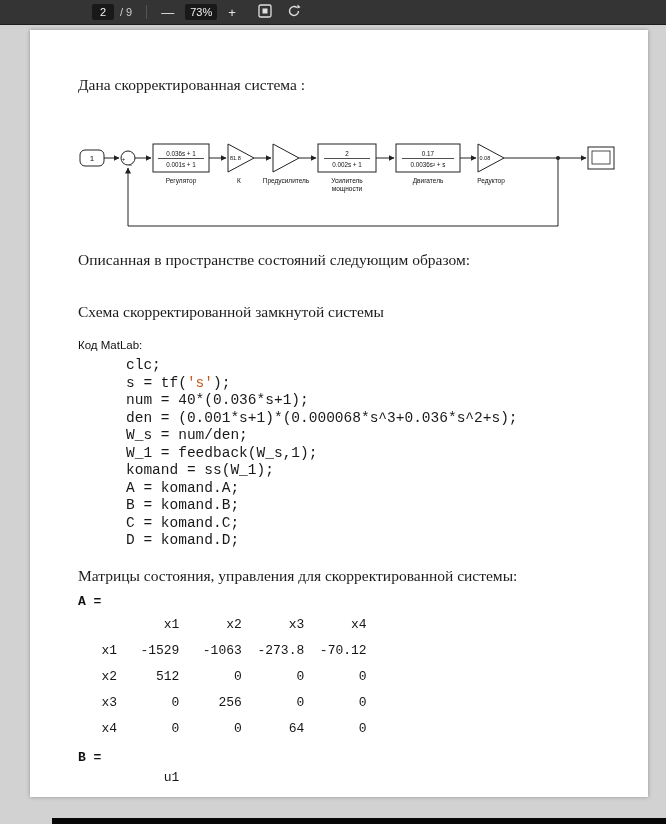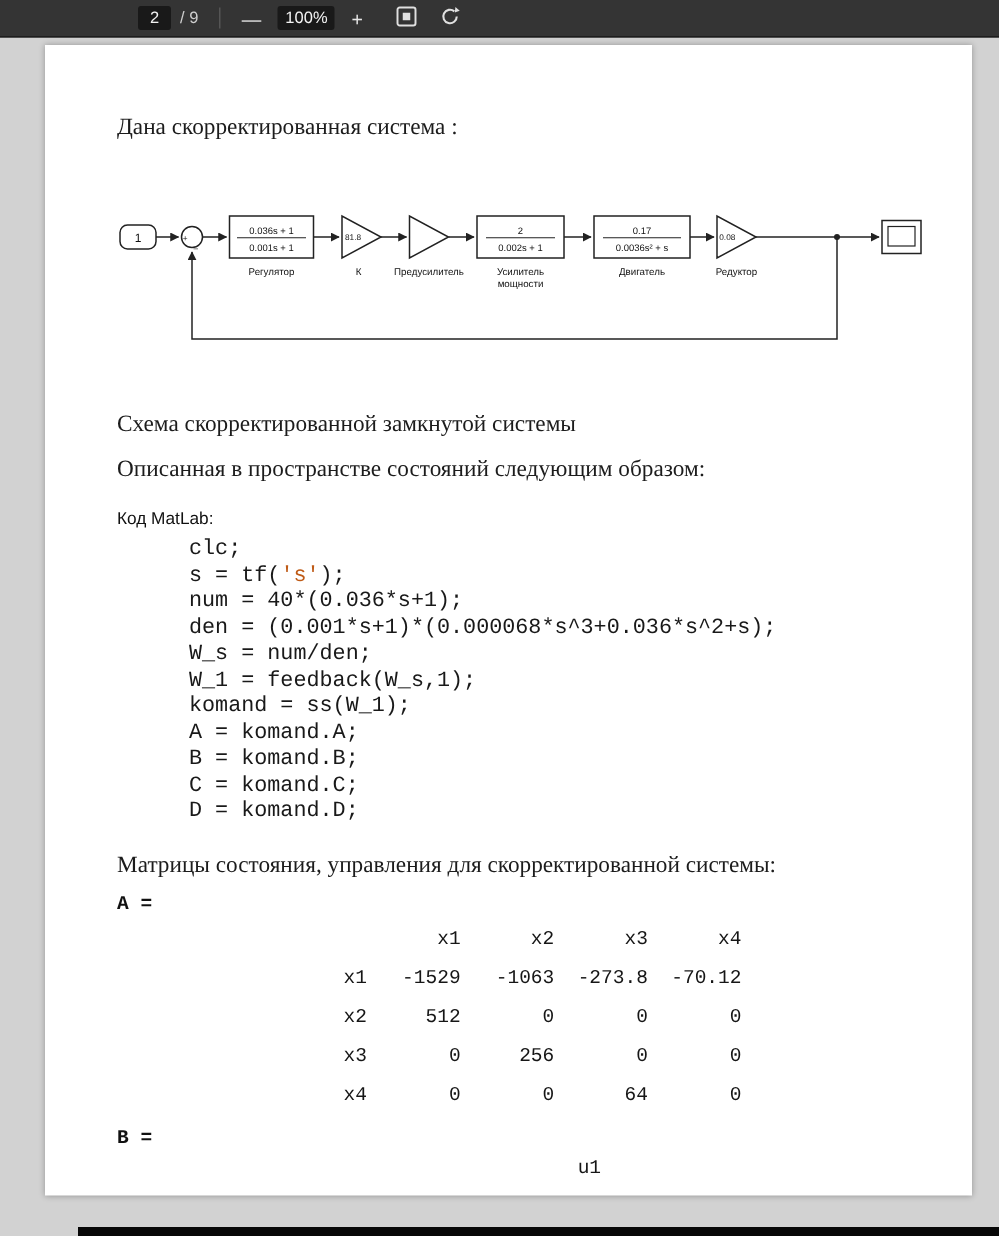--- a/index.html
+++ b/index.html
@@ -29,21 +29,21 @@
   .p3 { margin-top:11px; }
   .p4 { margin-top:16px; }
 
   .code-label { margin-top:18px; font-family:"Liberation Sans", sans-serif; font-size:11.5px; color:#111; }
   .code { margin-top:6px; font-family:"Liberation Mono", monospace; font-size:14.5px;
           line-height:17.5px; color:#191919; white-space:pre;margin-left:48px; }
 
   .mx-name { margin-top:9px; font-family:"Liberation Mono", monospace; font-size:13px;
              font-weight:bold; color:#111; }
   .mx { margin-top:3px; font-family:"Liberation Mono", monospace; font-size:13px;
-        line-height:26px; color:#161616; white-space:pre;text-align:center; }
+        line-height:26px; color:#161616; white-space:pre; }
   [data-name="matrix-b"] { margin-top:0; }
   .mx + .mx-name { margin-top:8px; }
 
   
   .diagram { margin-top:36px; }
   .diagram svg text { font-family:"Liberation Sans", sans-serif; fill:#111; }
   .t-frac { font-size:6.3px; text-anchor:middle; }
   .t-lab  { font-size:6.5px; text-anchor:middle; fill:#4a4a4a; }
   .t-gain { font-size:5.5px; }
   .t-src  { font-size:8px; text-anchor:middle; }
@@ -55,21 +55,21 @@
 <body>
 
 <div class="toolbar" data-name="pdf-toolbar">
   <div class="page-group" data-name="page-indicator">
     <div class="num-box" data-name="page-input">2</div>
     <span class="slash" data-name="page-total">/ 9</span>
   </div>
   <div class="tb-divider" data-name="toolbar-divider"></div>
   <div class="zoom-group" data-name="zoom-controls">
     <button class="tb-btn" data-name="zoom-out-button">—</button>
-    <div class="num-box" data-name="zoom-level">100%</div>
+    <div class="num-box" data-name="zoom-level">73%</div>
     <button class="tb-btn" data-name="zoom-in-button">+</button>
   </div>
   <div class="icon-group" data-name="view-controls">
     <button class="icon-btn" data-name="fit-page-button">
       <span data-name="fit-page-icon">
         <svg width="14" height="14" viewBox="0 0 14 14">
           <rect x="1" y="1" width="12" height="12" rx="1.5" fill="none" stroke="#e0e0e0" stroke-width="1.3"></rect>
           <rect x="4.5" y="4.5" width="5" height="5" fill="#e0e0e0"></rect>
         </svg>
       </span>
@@ -146,22 +146,22 @@
         <text class="t-lab" x="103" y="53" data-name="regulator-caption">Регулятор</text>
         <text class="t-lab" x="161" y="53" data-name="gain-k-caption">К</text>
         <text class="t-lab" x="208" y="53" data-name="preamp-caption">Предусилитель</text>
         <text class="t-lab" x="269" y="53" data-name="power-amp-caption-1">Усилитель</text>
         <text class="t-lab" x="269" y="61" data-name="power-amp-caption-2">мощности</text>
         <text class="t-lab" x="350" y="53" data-name="motor-caption">Двигатель</text>
         <text class="t-lab" x="413" y="53" data-name="reducer-caption">Редуктор</text>
       </svg>
     </div>
 
+    <p class="serif p3" data-name="paragraph-state-space">Описанная в пространстве состояний следующим образом:</p>
     <p class="serif p2" data-name="paragraph-scheme">Схема скорректированной замкнутой системы</p>
-    <p class="serif p3" data-name="paragraph-state-space">Описанная в пространстве состояний следующим образом:</p>
 
     <div class="code-label" data-name="code-label">Код MatLab:</div>
     <div class="code" data-name="matlab-code"><div data-name="code-line"><span>clc;</span></div><div data-name="code-line"><span>s = tf(</span><span style="color: rgb(191, 91, 23);">'s'</span><span>);</span></div><div data-name="code-line"><span>num = 40*(0.036*s+1);</span></div><div data-name="code-line"><span>den = (0.001*s+1)*(0.000068*s^3+0.036*s^2+s);</span></div><div data-name="code-line"><span>W_s = num/den;</span></div><div data-name="code-line"><span>W_1 = feedback(W_s,1);</span></div><div data-name="code-line"><span>komand = ss(W_1);</span></div><div data-name="code-line"><span>A = komand.A;</span></div><div data-name="code-line"><span>B = komand.B;</span></div><div data-name="code-line"><span>C = komand.C;</span></div><div data-name="code-line"><span>D = komand.D;</span></div></div>
 
     <p class="serif p4" data-name="paragraph-matrices">Матрицы состояния, управления для скорректированной системы:</p>
 
     <div class="mx-name" data-name="matrix-a-name">A =</div>
     <div class="mx" data-name="matrix-a"><div data-name="matrix-line">           x1      x2      x3      x4</div><div data-name="matrix-line">   x1   -1529   -1063  -273.8  -70.12</div><div data-name="matrix-line">   x2     512       0       0       0</div><div data-name="matrix-line">   x3       0     256       0       0</div><div data-name="matrix-line">   x4       0       0      64       0</div></div>
 
     <div class="mx-name" data-name="matrix-b-name">B =</div>

